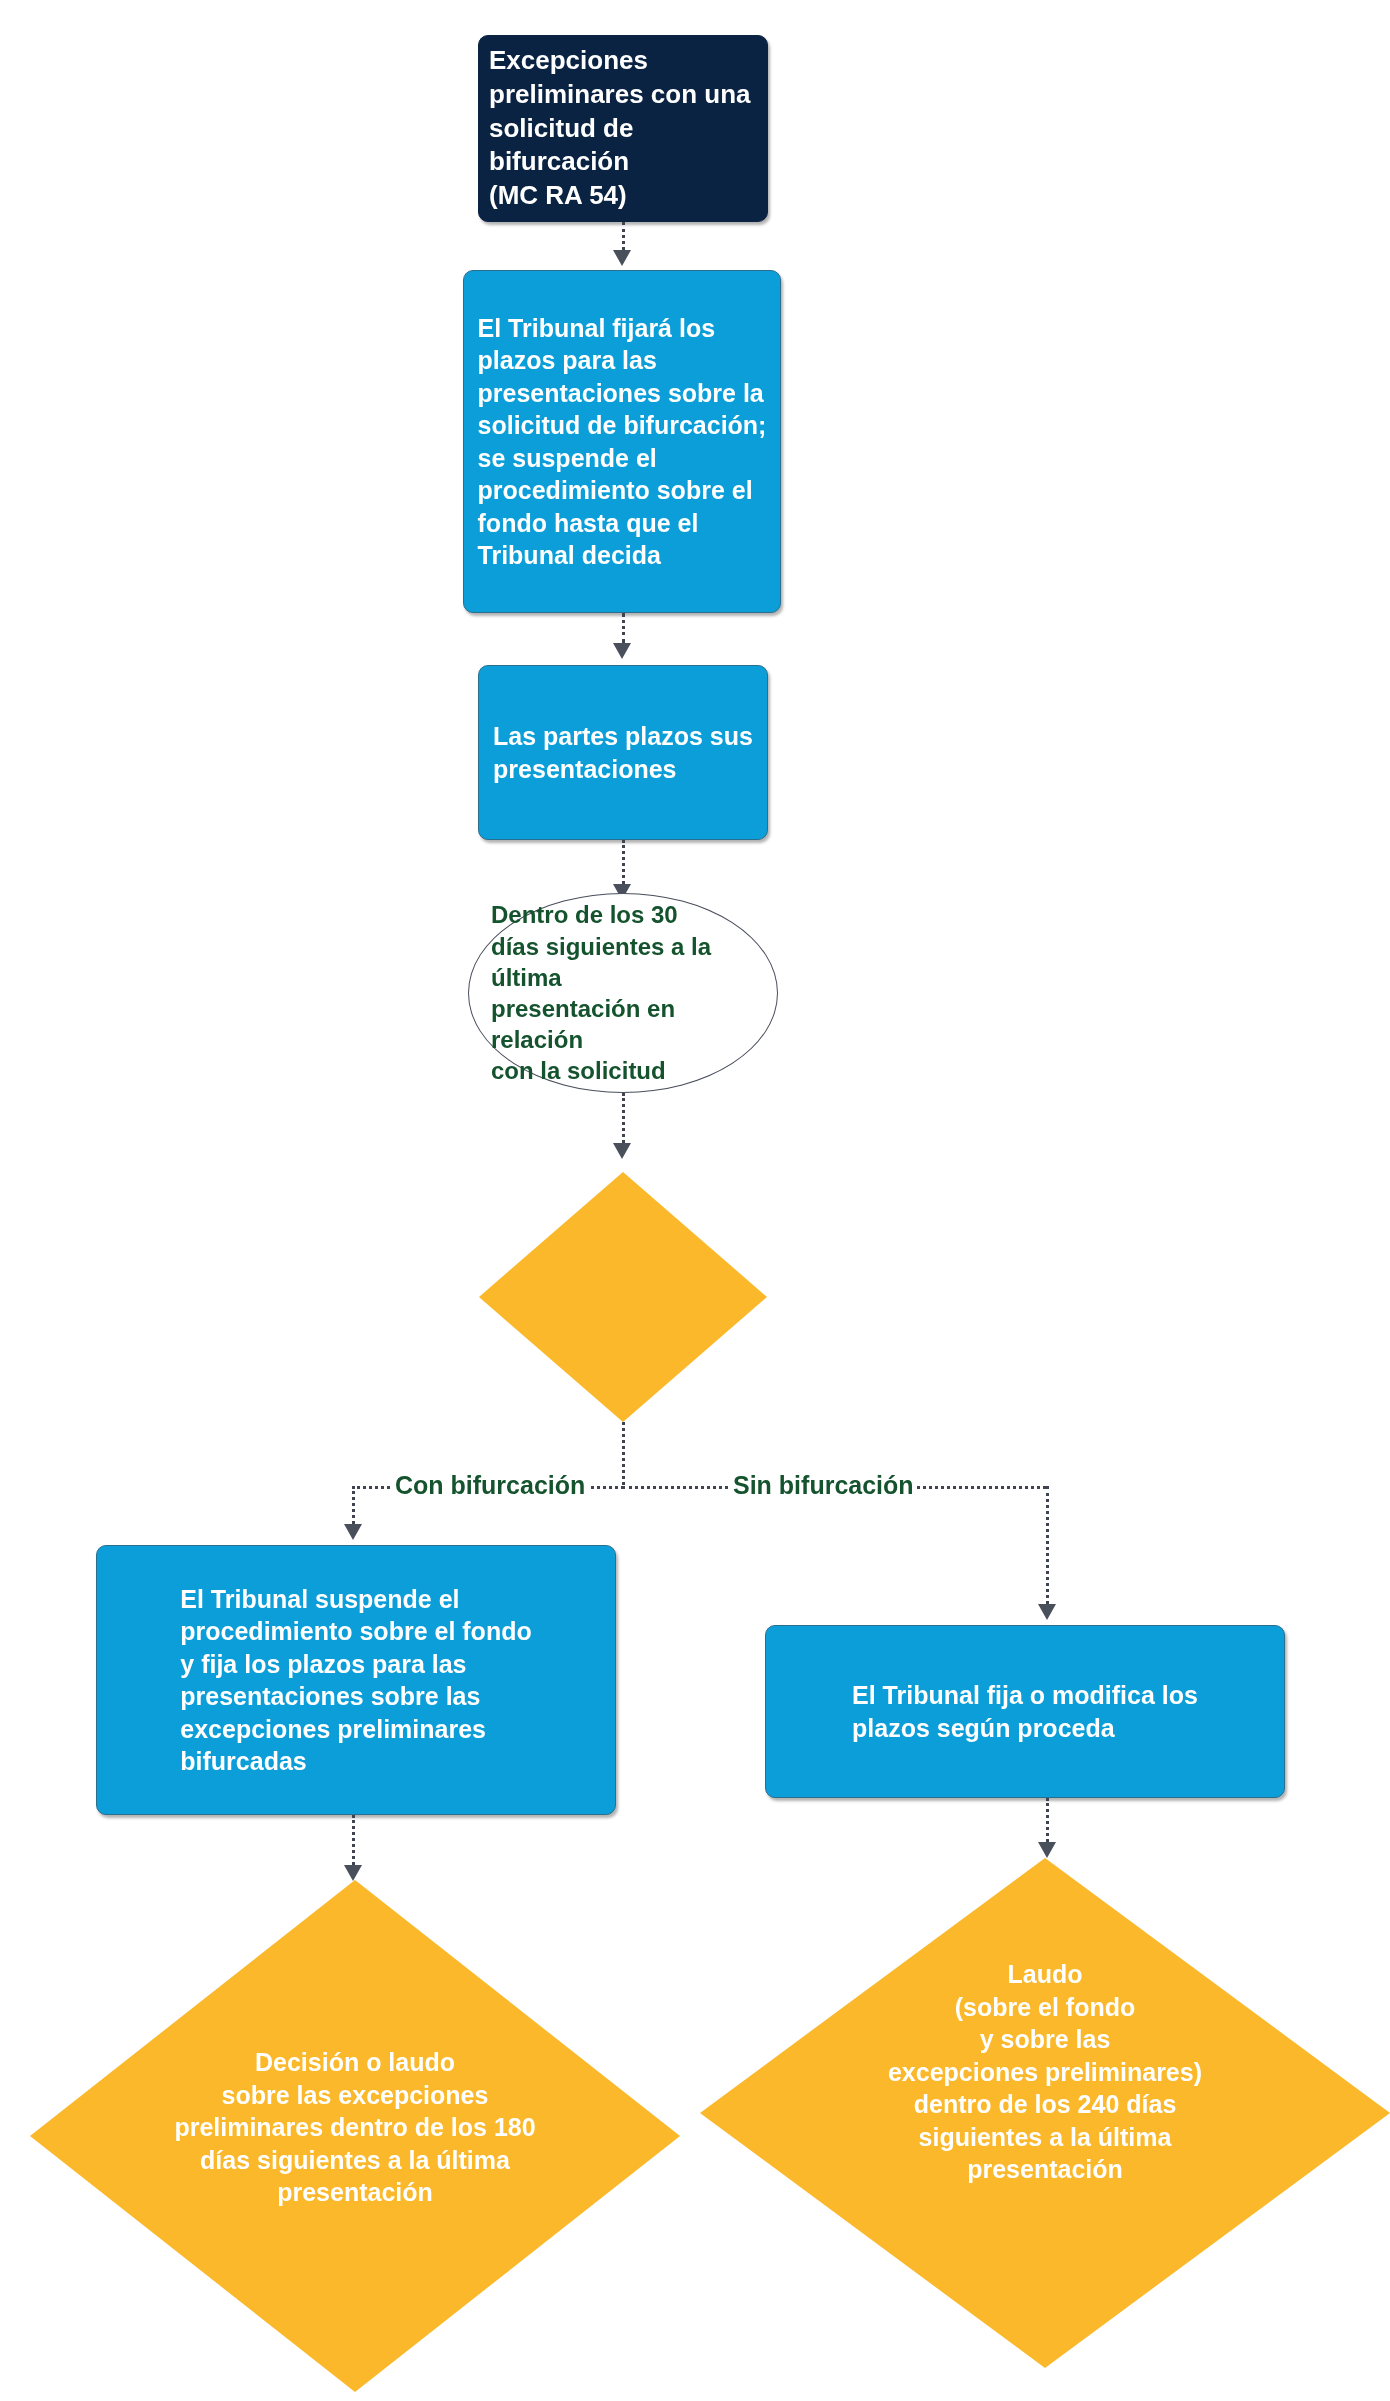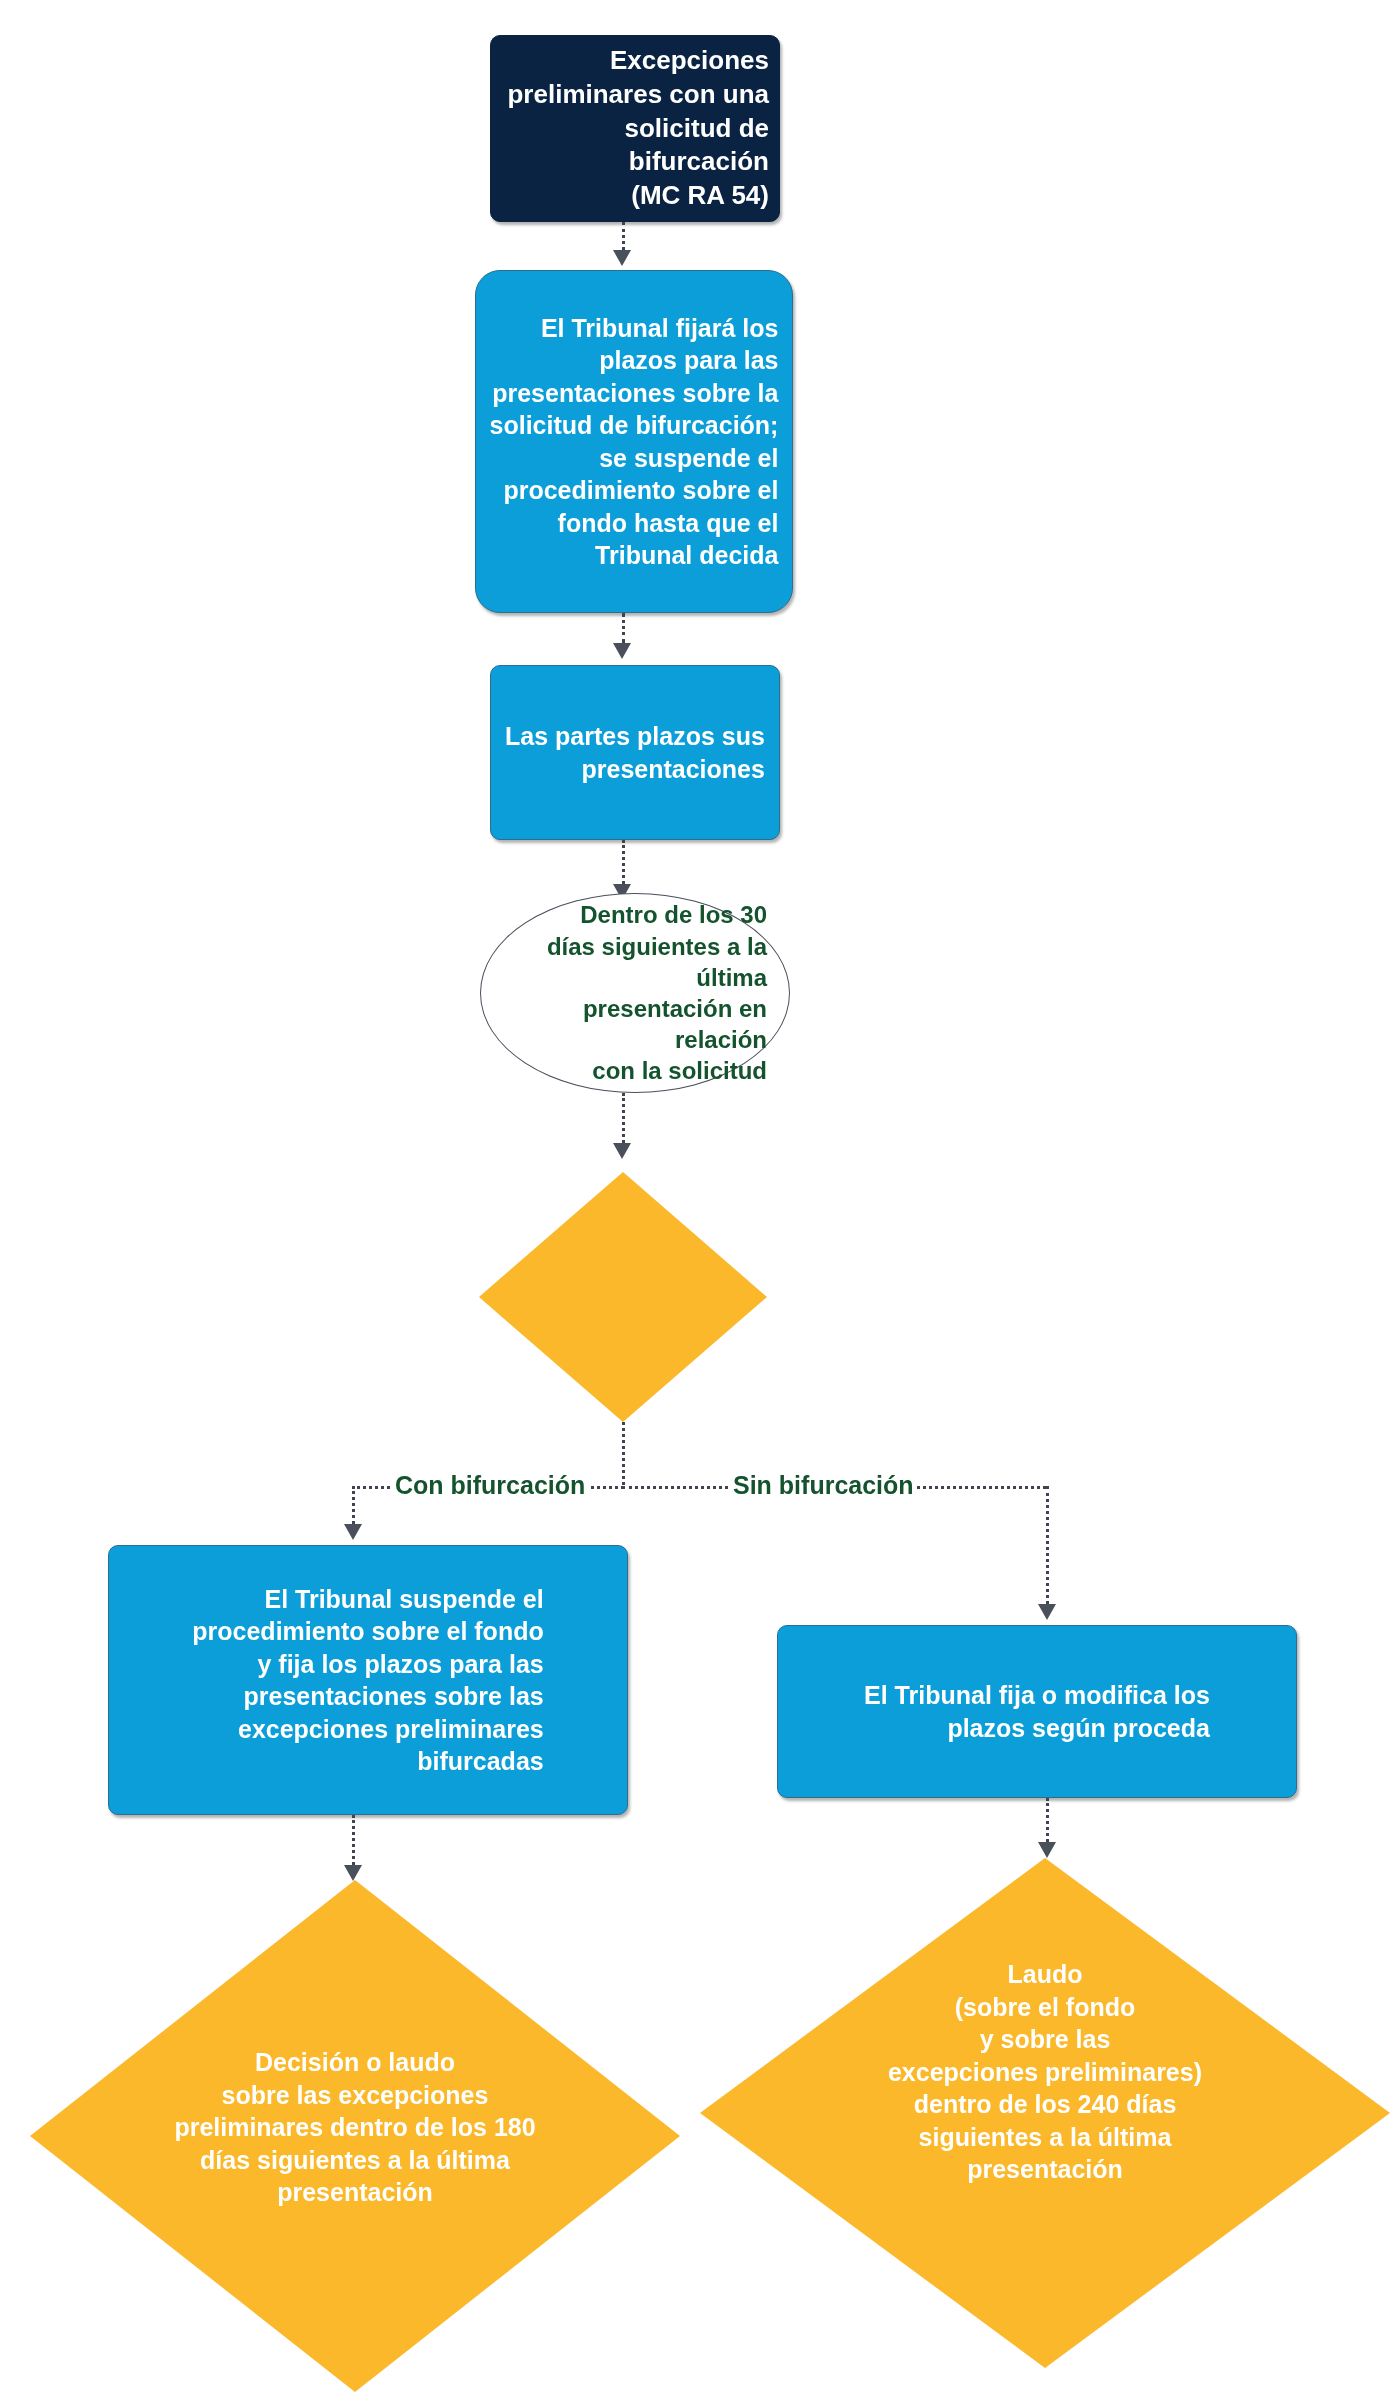--- a/index.html
+++ b/index.html
@@ -14,25 +14,24 @@
     background:#ffffff;
     overflow:hidden;
   }
   
   .node{
     position:absolute;
     box-sizing:border-box;
     display:flex;
     align-items:center;
     justify-content:center;
-    text-align:right;
+    text-align:left;
     font-weight:bold;
     line-height:1.30;
     white-space:pre-line;
-    margin-left:12px;
   }
   
   .box{
     border-radius:10px;
     color:#ffffff;
     border:1px solid rgba(0,0,0,.35);
     box-shadow:2px 3px 3px rgba(0,0,0,.30);
     padding:6px 10px;
   }
   .box.navy{ background:#0a2342; border-color:#0a2342; }
@@ -103,21 +102,21 @@
 <div id="canvas">
 
   <div class="node box navy" style="left:478px; top:35px; width:290px; height:187px; font-size:26px;">Excepciones
 preliminares con una
 solicitud de bifurcación
 (MC RA 54)</div>
 
   <div class="vline" style="left:622px; top:222px; height:28px;"></div>
   <div class="arrow-down" style="left:613px; top:250px;"></div>
 
-  <div class="node box blue" style="left:463px; top:270px; width:318px; height:343px; font-size:25px;border-radius:25px;">El Tribunal fijará los
+  <div class="node box blue" style="left:463px; top:270px; width:318px; height:343px; font-size:25px;">El Tribunal fijará los
 plazos para las
 presentaciones sobre la
 solicitud de bifurcación;
 se suspende el
 procedimiento sobre el
 fondo hasta que el
 Tribunal decida</div>
 
   <div class="vline" style="left:622px; top:613px; height:30px;"></div>
   <div class="arrow-down" style="left:613px; top:643px;"></div>

